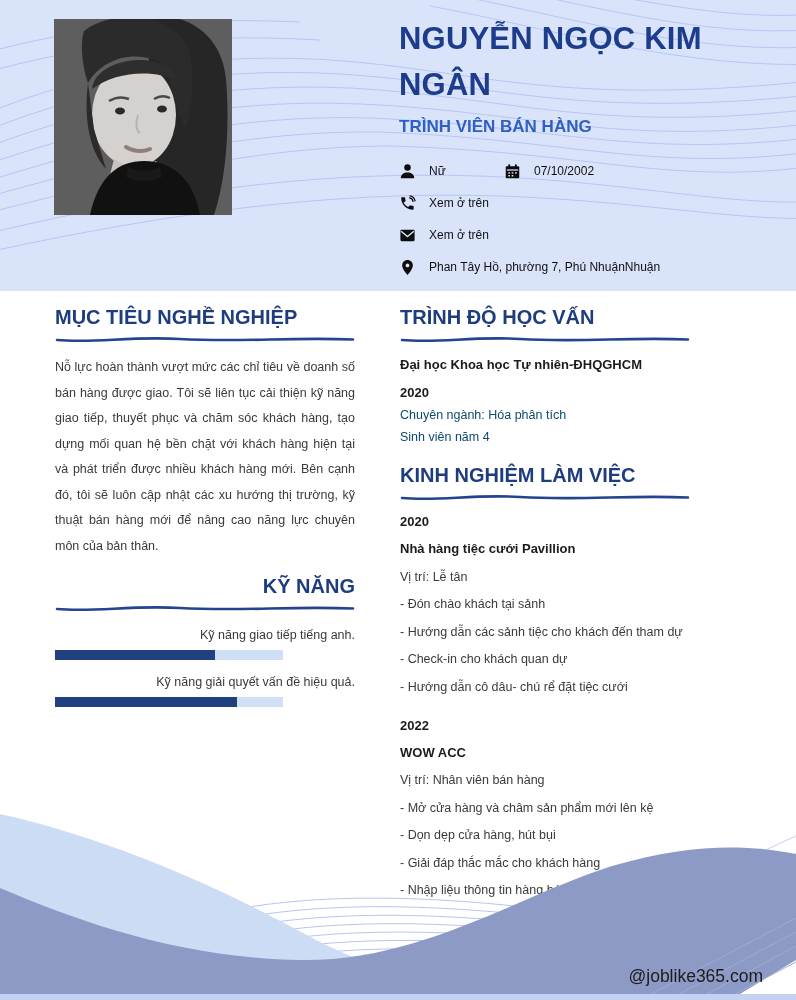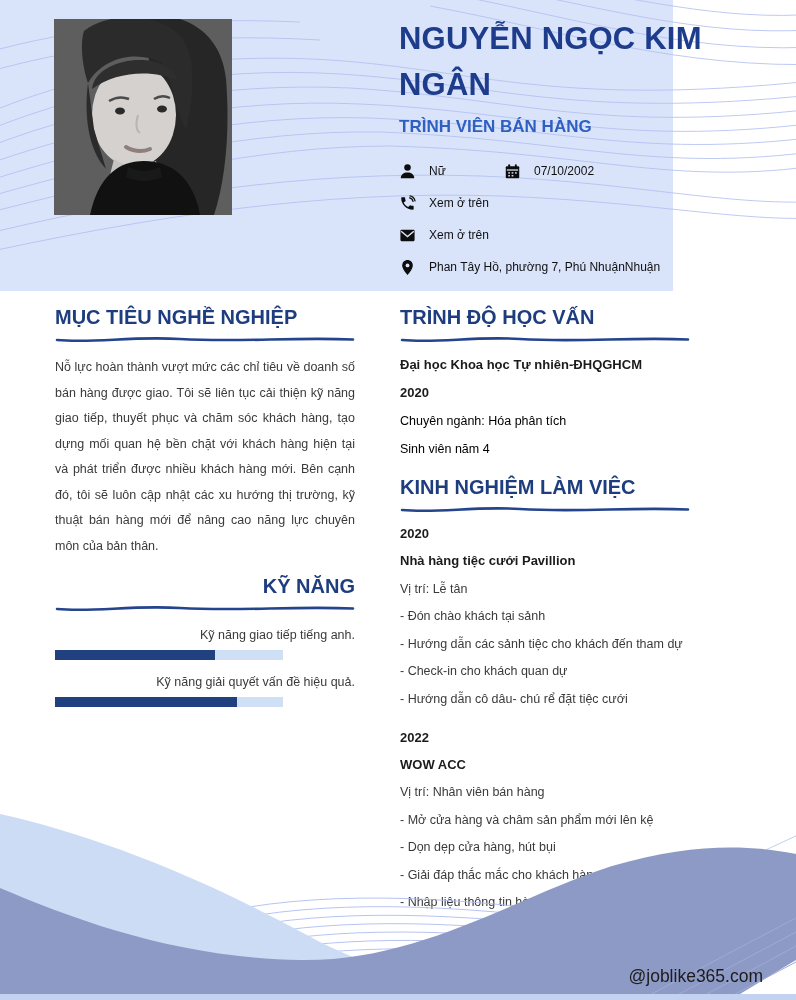--- a/index.html
+++ b/index.html
@@ -5,21 +5,21 @@
   * { box-sizing: border-box; }
   html,body { margin:0; padding:0; background:#e8e8e8; }
   .page {
     position:relative; width:796px; height:1000px; margin:0 auto;
     background:#ffffff; overflow:hidden;
     font-family:"Liberation Sans", sans-serif;
     color:#333;
   }
   
   .header {
-    position:absolute; top:0; left:0; width:673px; height:291px;
+    position:absolute; top:0; left:0; width:796px; height:291px;
     background:#d9e3fa;
   }
   .header-lines { position:absolute; top:0; left:0; }
   .photo {
     position:absolute; left:54px; top:19px; width:178px; height:196px;
     overflow:hidden;
   }
   .hright { position:absolute; left:399px; top:16px; width:372px; }
   .name {
     margin:0; width:335px;
@@ -47,21 +47,21 @@
     margin:11px 0 0 0; font-size:12.5px; line-height:25.5px;
     text-align:justify; color:#3a3a3a;
   }
   .skills-wrap { margin-top:16px;text-align:right; }
   .skill-label { font-size:12.5px; color:#3a3a3a; margin:15px 0 8px 0; }
   .skill-bar {
     width:228px; height:10px; background:#cfe0f6; position:relative;
   }
   .skill-fill { height:10px; background:#20407f; width:0; }
   .edu-school, .edu-year { font-size:13px; font-weight:bold; color:#1b1b1b; margin-top:13px; }
-  .edu-line { font-size:12.5px; color:#000000; margin-top:14px; }
+  .edu-line { font-size:12.5px; color:#0c4a6e; margin-top:8px; }
   .exp-section { margin-top:20px; }
   .job { margin-top:2px; }
   .job + .job { margin-top:24px; }
   .job-year, .job-company { font-size:13px; font-weight:bold; color:#1b1b1b; margin-top:12px; }
   .job-line { font-size:12.5px; color:#3a3a3a; margin-top:13.5px; }
   
   .bottom-waves { position:absolute; left:0; top:800px; width:796px; height:200px; }
   .footer-mark {
     position:absolute; top:966px; right:33px;
     font-size:17.5px; color:#1c1c1c; z-index:5;

